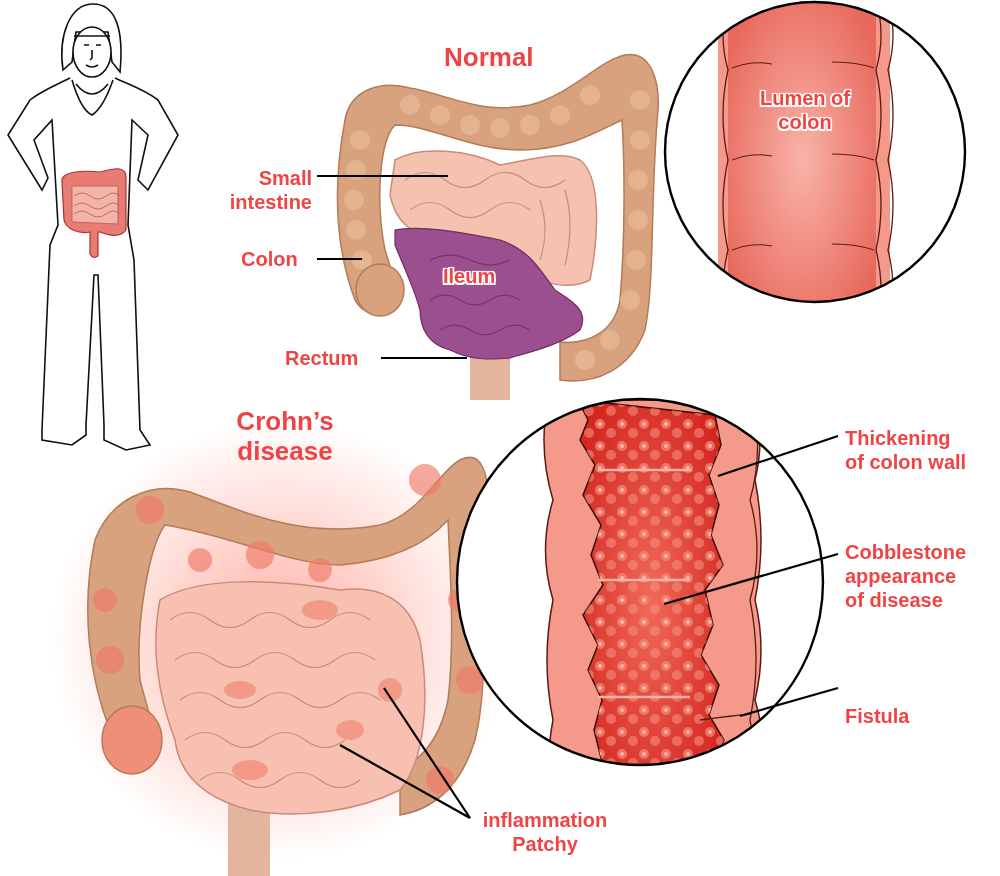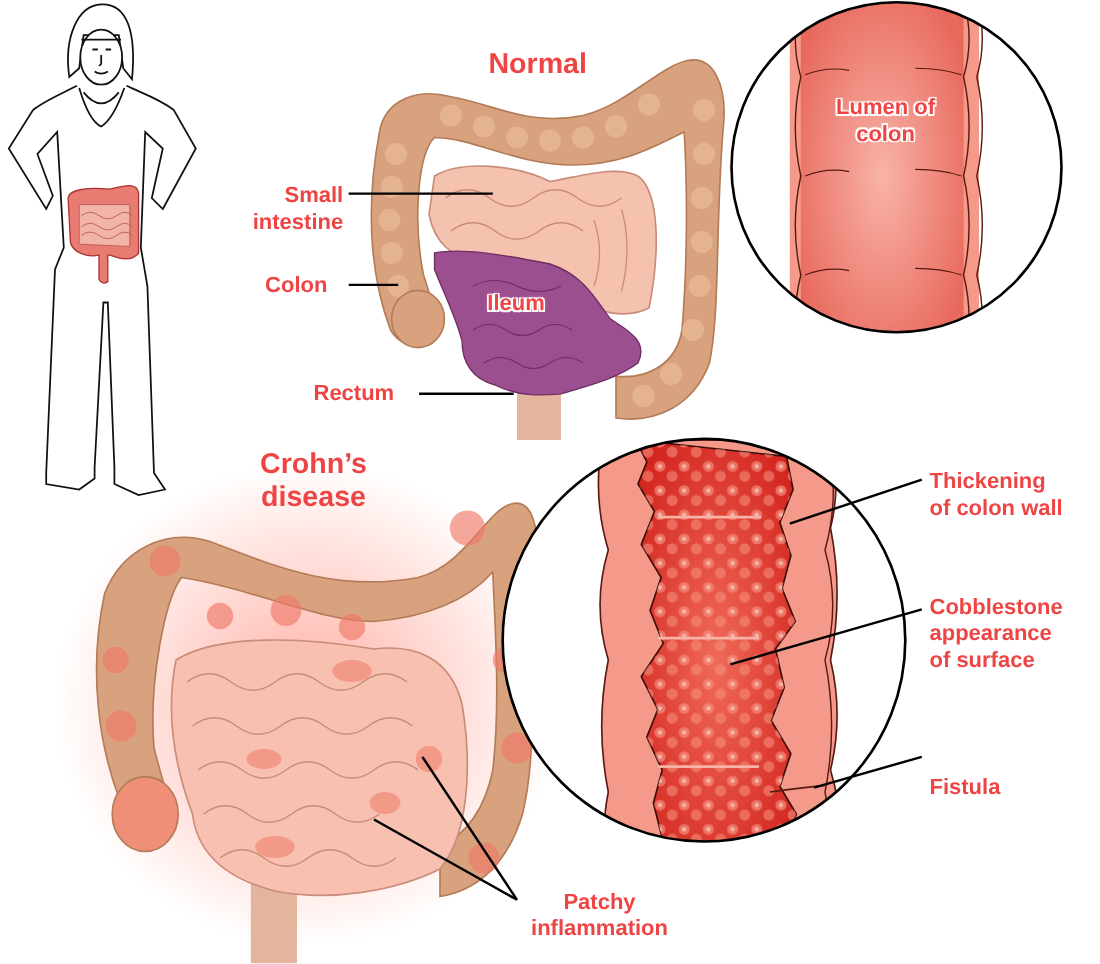--- a/index.html
+++ b/index.html
@@ -190,28 +190,28 @@
   <div>Lumen of</div>
   <div>colon</div>
 </div>
 
 <div class="lbl title center" style="left:205px; top:406px; width:160px;">
   <div>Crohn’s</div>
   <div>disease</div>
 </div>
 
 <div class="lbl center" style="left:465px; top:808px; width:160px;">
+  <div>inflammation</div>
   <div>Patchy</div>
-  <div>inflammation</div>
 </div>
 
 <div class="lbl" style="left:845px; top:426px;">
   <div>Thickening</div>
   <div>of colon wall</div>
 </div>
 
 <div class="lbl" style="left:845px; top:540px;">
   <div>Cobblestone</div>
   <div>appearance</div>
-  <div>of surface</div>
+  <div>of disease</div>
 </div>
 
 <div class="lbl" style="left:845px; top:676px;margin-top:28px;">Fistula</div>
 
 </body></html>

